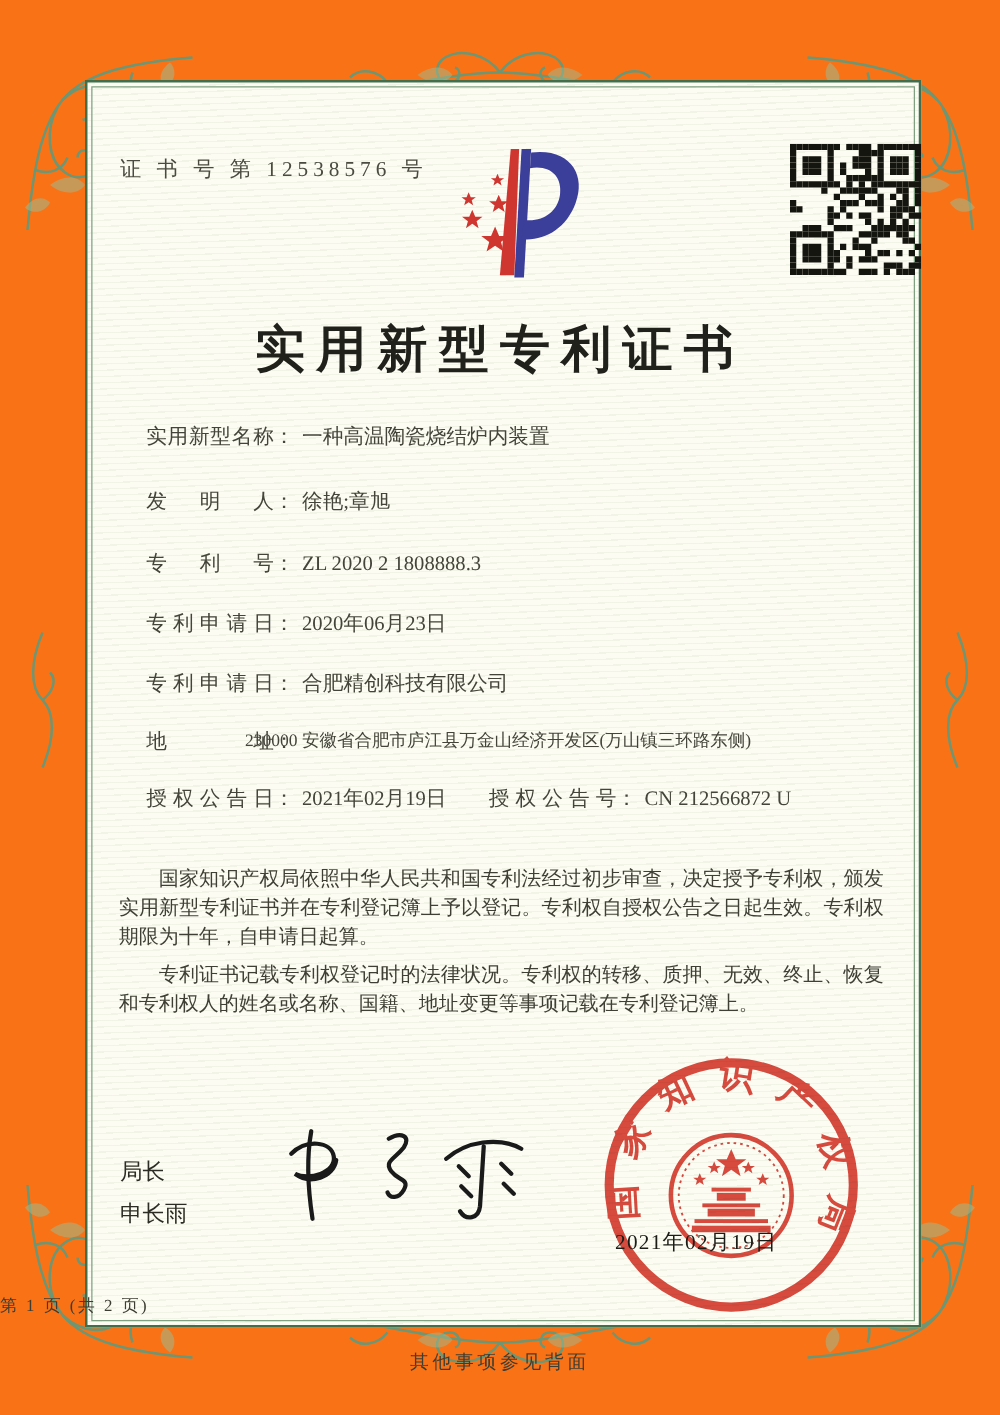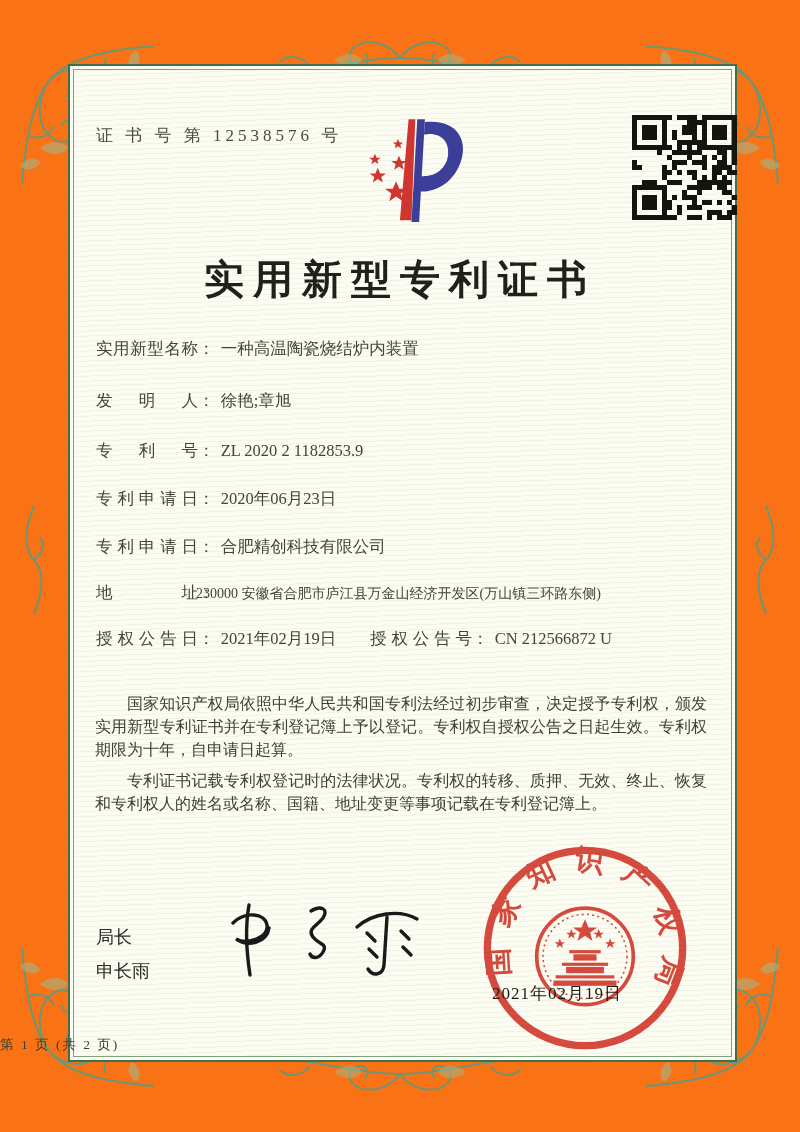--- a/index.html
+++ b/index.html
@@ -14,21 +14,21 @@
   .frame-inner{position:absolute;left:3px;top:3px;right:3px;bottom:3px;border:1px solid #7fa182;}
   .orn{position:absolute;pointer-events:none;}
   
   .content{position:absolute;inset:0;}
   .cert-no{position:absolute;left:96px;top:124px;font-size:17px;letter-spacing:4px;color:#4a4a40;}
   .logo{position:absolute;left:348px;top:112px;}
   .qr{position:absolute;left:632px;top:115px;width:105px;height:105px;}
   .title{position:absolute;left:0;top:240px;width:100%;text-align:center;
          font-size:40px;font-weight:bold;letter-spacing:9px;color:#21211b;margin-top:12px;}
   .row{position:absolute;left:96px;font-size:16.5px;color:#44443a;white-space:nowrap;}
-  .flabel{display:inline-block;width:102px;text-align:justify;text-align-last:justify;vertical-align:top;}
+  .flabel{display:inline-block;width:102px;text-align:justify;text-align-last:justify;vertical-align:top;margin-left:21px;}
   .fcolon{display:inline-block;margin:0 2px 0 0;}
   .addr-val{position:absolute;left:152px;top:582px;width:505px;font-size:14px;color:#44443a;
             line-height:24px;text-indent:44px;white-space:normal;}
   .grant-b{position:absolute;left:370px;top:628px;font-size:16.5px;color:#44443a;white-space:nowrap;}
   .paras{position:absolute;left:95px;top:666px;width:612px;font-size:16px;color:#3f3f35;
          line-height:23px;text-align:justify;margin-top:26px;}
   .paras p{margin:0 0 8px 0;text-indent:2em;}
   .signer{position:absolute;left:96px;top:920px;font-size:18px;color:#2c2c24;line-height:34px;}
   .sig{position:absolute;left:215px;top:893px;}
   .seal{position:absolute;left:480px;top:843px;width:210px;height:210px;opacity:.92;mix-blend-mode:multiply;}
@@ -367,21 +367,21 @@
     <div class="row" style="top:338px">
       <span class="flabel">实用新型名称</span><span class="fcolon">：</span>
       <span>一种高温陶瓷烧结炉内装置</span>
     </div>
     <div class="row" style="top:390px">
       <span class="flabel">发明人</span><span class="fcolon">：</span>
       <span>徐艳;章旭</span>
     </div>
     <div class="row" style="top:440px">
       <span class="flabel">专利号</span><span class="fcolon">：</span>
-      <span>ZL 2020 2 1182853.9</span>
+      <span>ZL 2020 2 1808888.3</span>
     </div>
     <div class="row" style="top:488px">
       <span class="flabel">专利申请日</span><span class="fcolon">：</span>
       <span>2020年06月23日</span>
     </div>
     <div class="row" style="top:536px">
       <span class="flabel">专利申请日</span><span class="fcolon">：</span>
       <span>合肥精创科技有限公司</span>
     </div>
     <div class="row" style="top:582px">
@@ -438,15 +438,16 @@
         <rect x="-11" y="-2" width="22" height="6"></rect>
         <rect x="-22" y="6" width="44" height="3"></rect>
         <rect x="-18" y="10" width="36" height="6"></rect>
         <rect x="-28" y="18" width="56" height="3"></rect>
         <rect x="-30" y="23" width="60" height="5"></rect>
       </g>
     </svg>
     <div class="seal-date">2021年02月19日</div>
 
     <div class="page-foot">第 1 页 (共 2 页)</div>
+    <div class="back-note">其他事项参见背面</div>
 
   </div>
 </div>
 
 </body></html>

